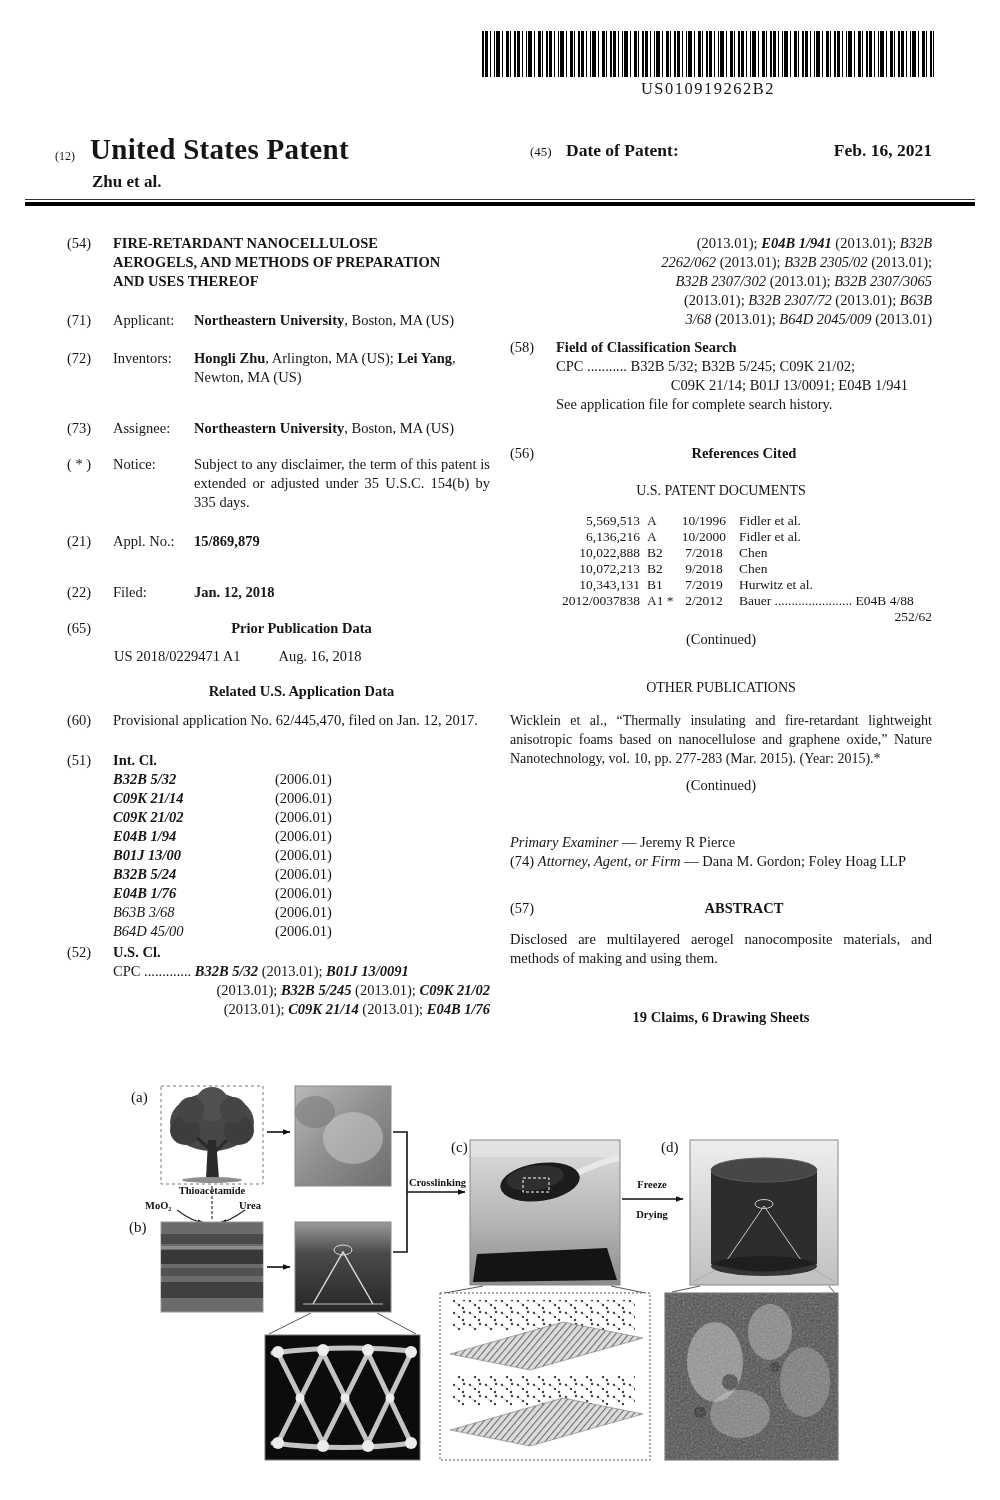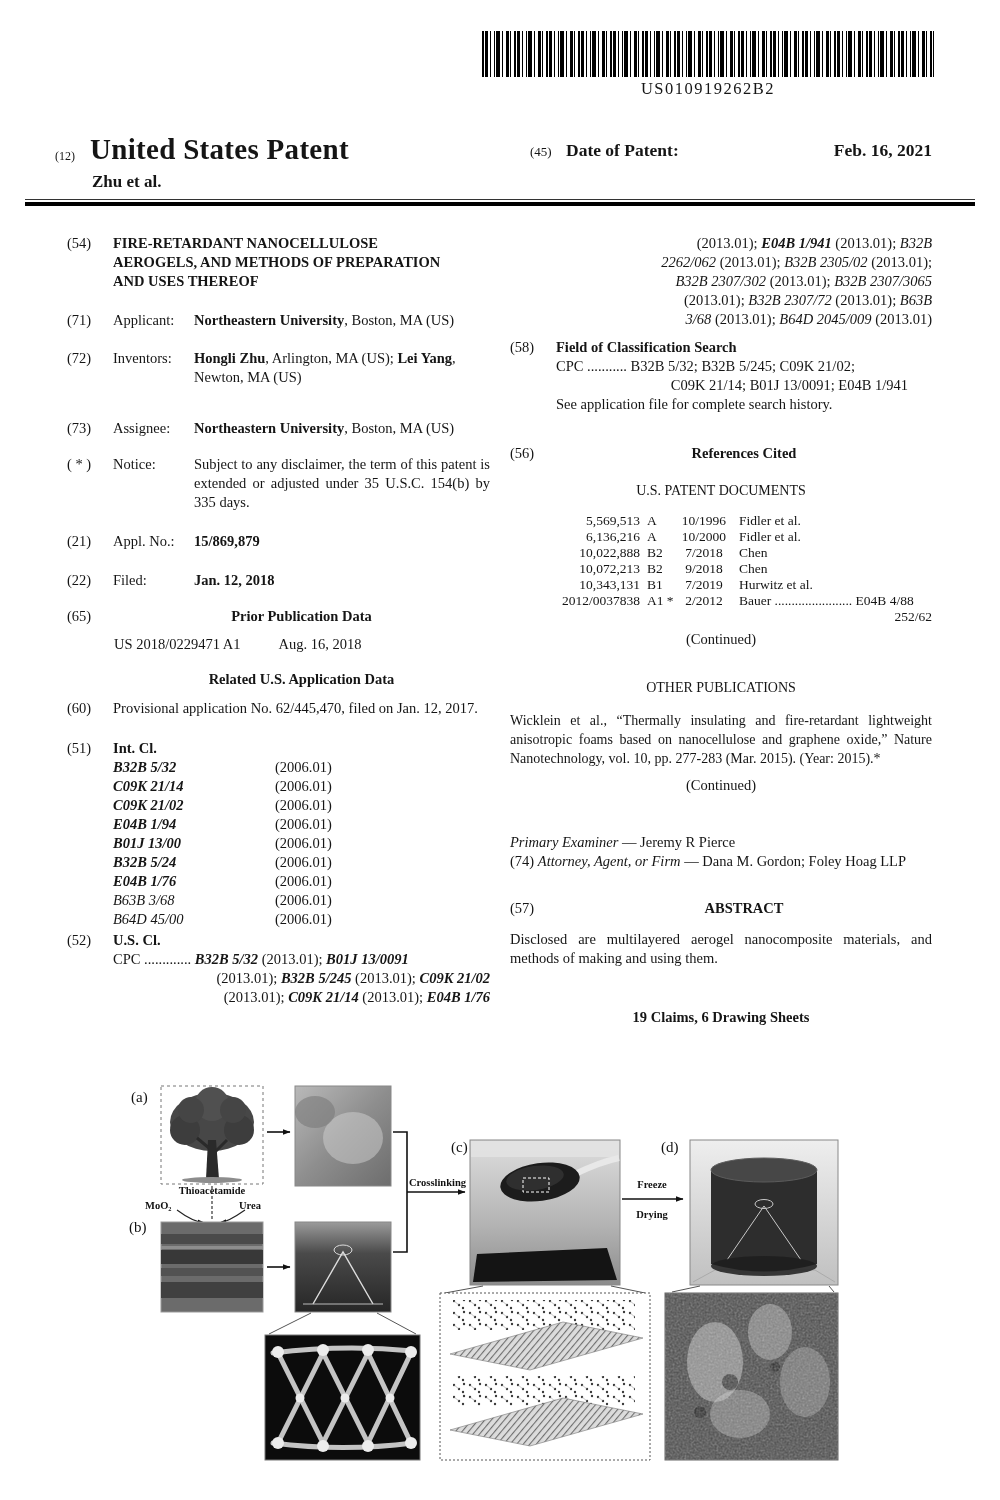--- a/index.html
+++ b/index.html
@@ -132,21 +132,21 @@
     </div>
 
     <div class="sec" style="margin-top:20px">
       <div class="sec-num">(21)</div>
       <div class="sec-body lblrow">
         <div class="lbl">Appl. No.:</div>
         <div class="val b">15/869,879</div>
       </div>
     </div>
 
-    <div class="sec" style="margin-top:20px">
+    <div class="sec" style="margin-top:32px">
       <div class="sec-num">(22)</div>
       <div class="sec-body lblrow">
         <div class="lbl">Filed:</div>
         <div class="val b">Jan. 12, 2018</div>
       </div>
     </div>
 
     <div class="sec" style="margin-top:17px">
       <div class="sec-num">(65)</div>
       <div class="sec-body">

